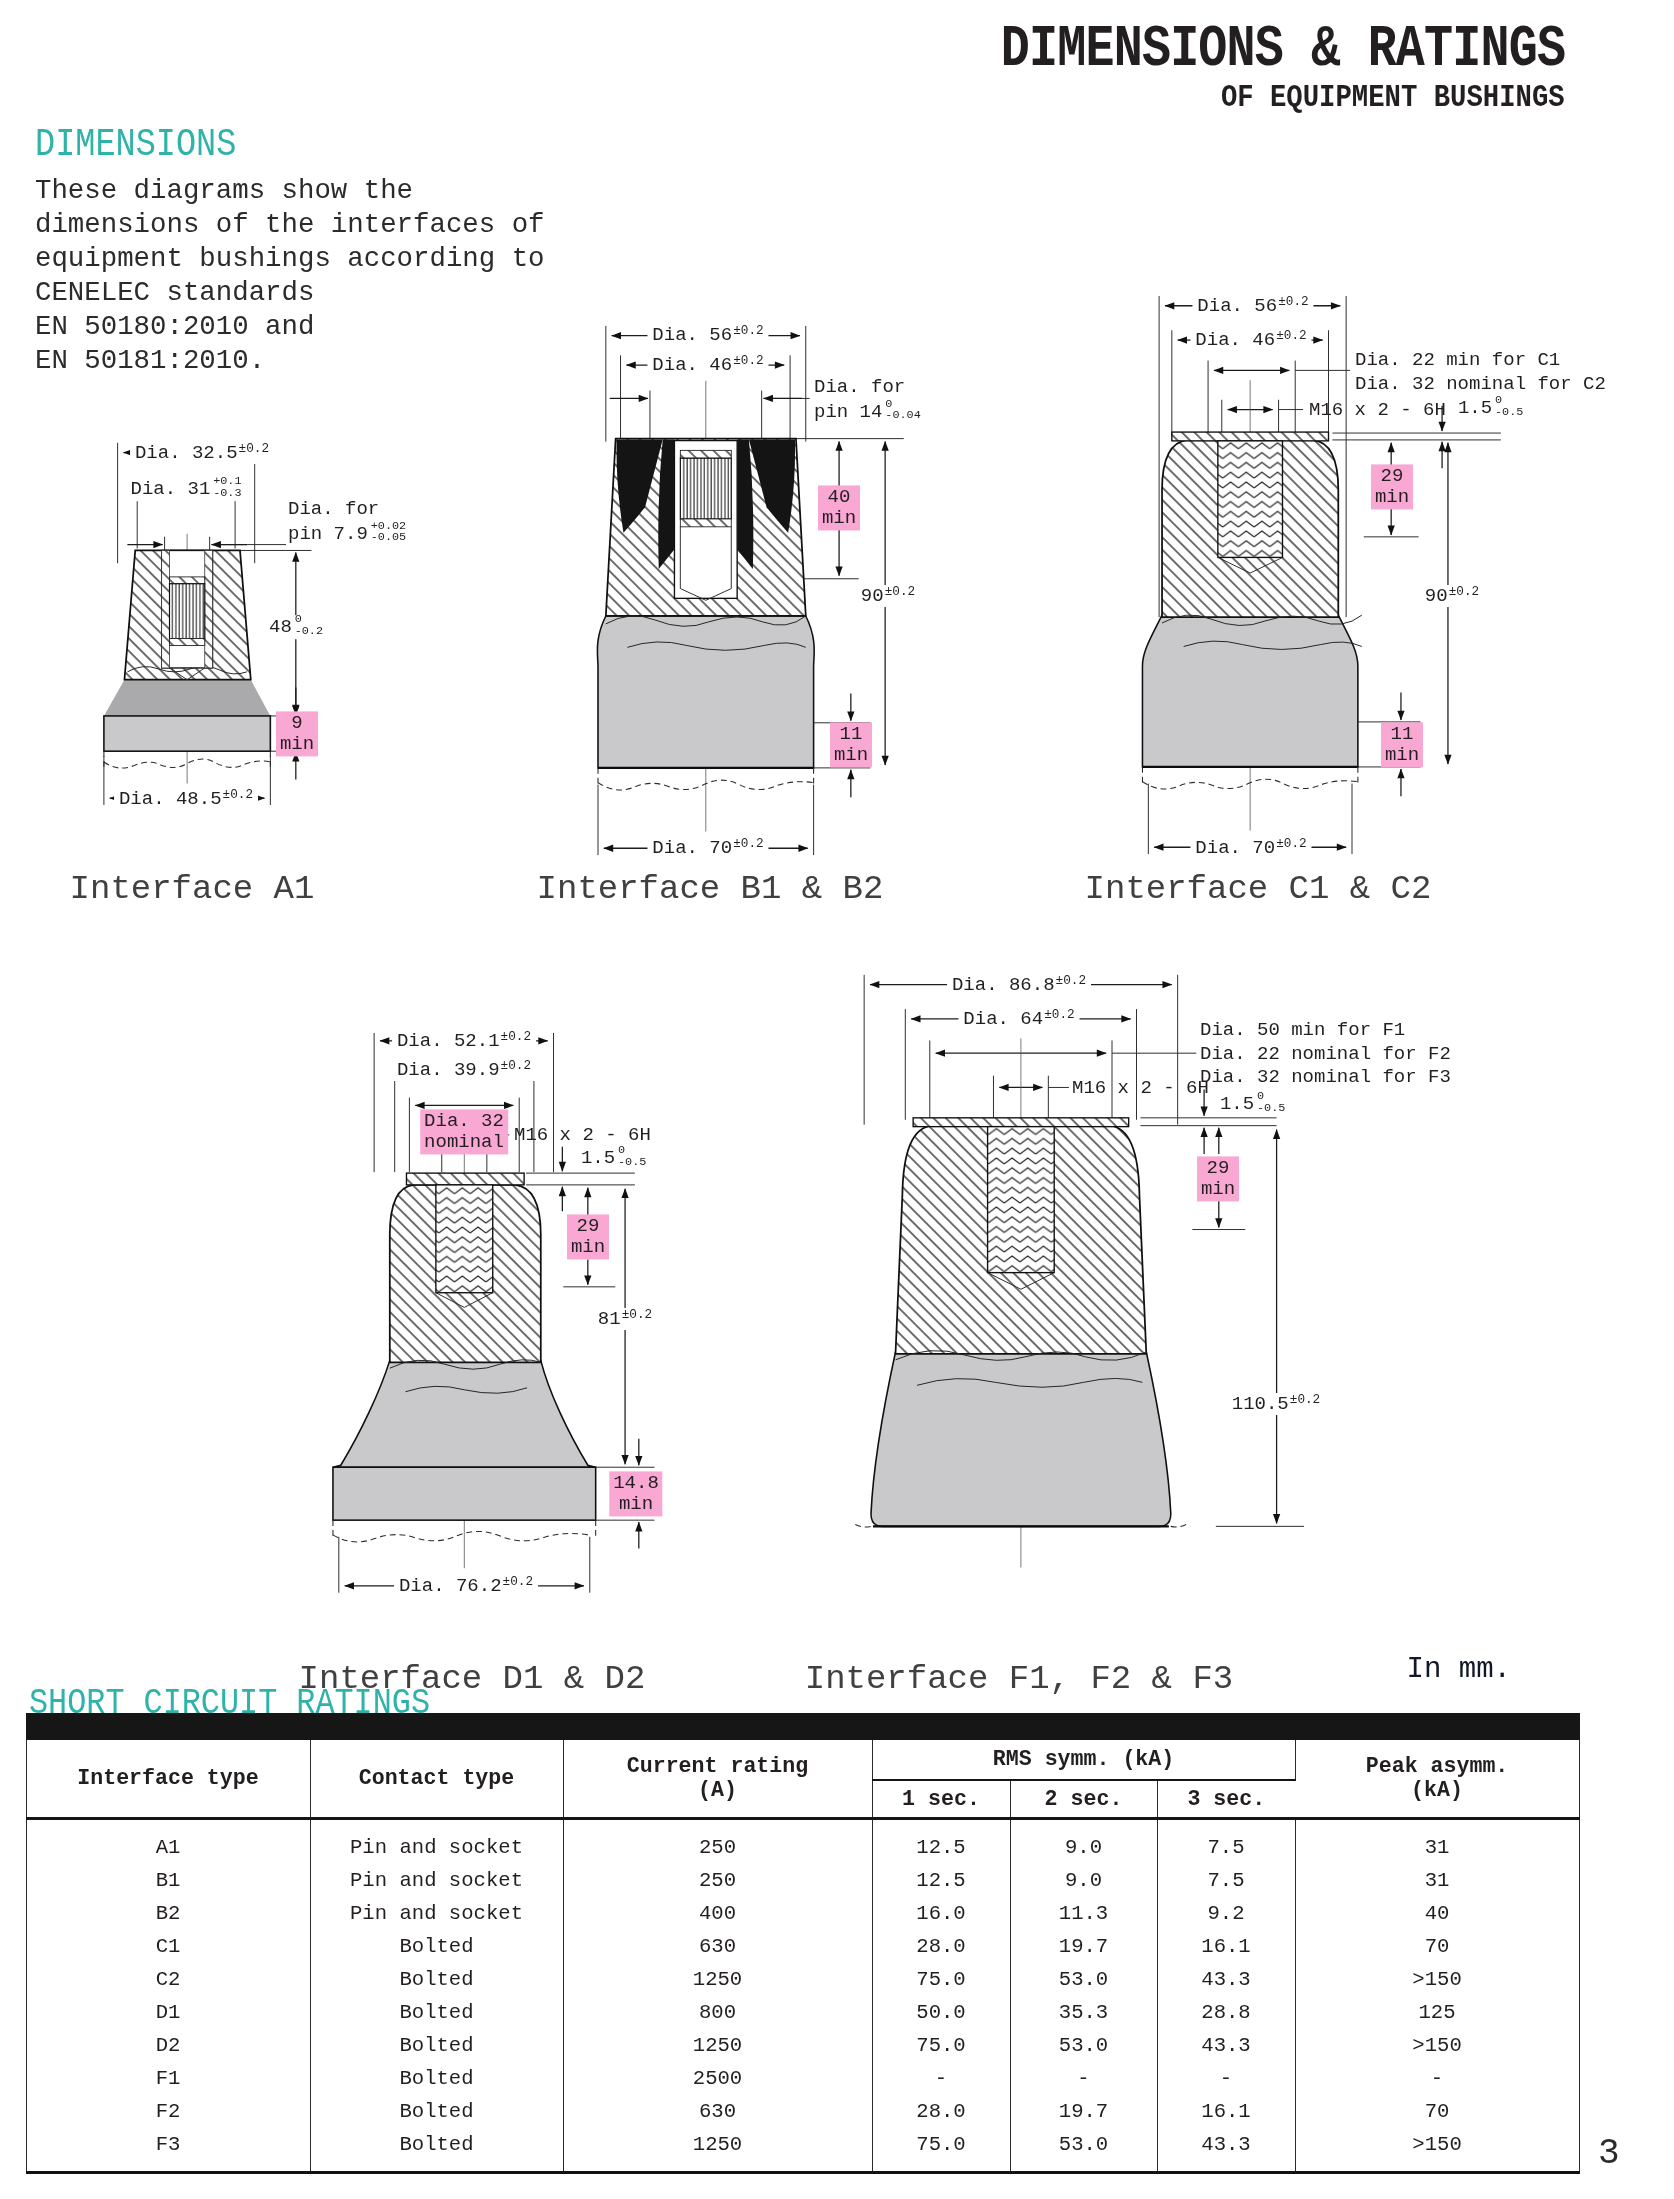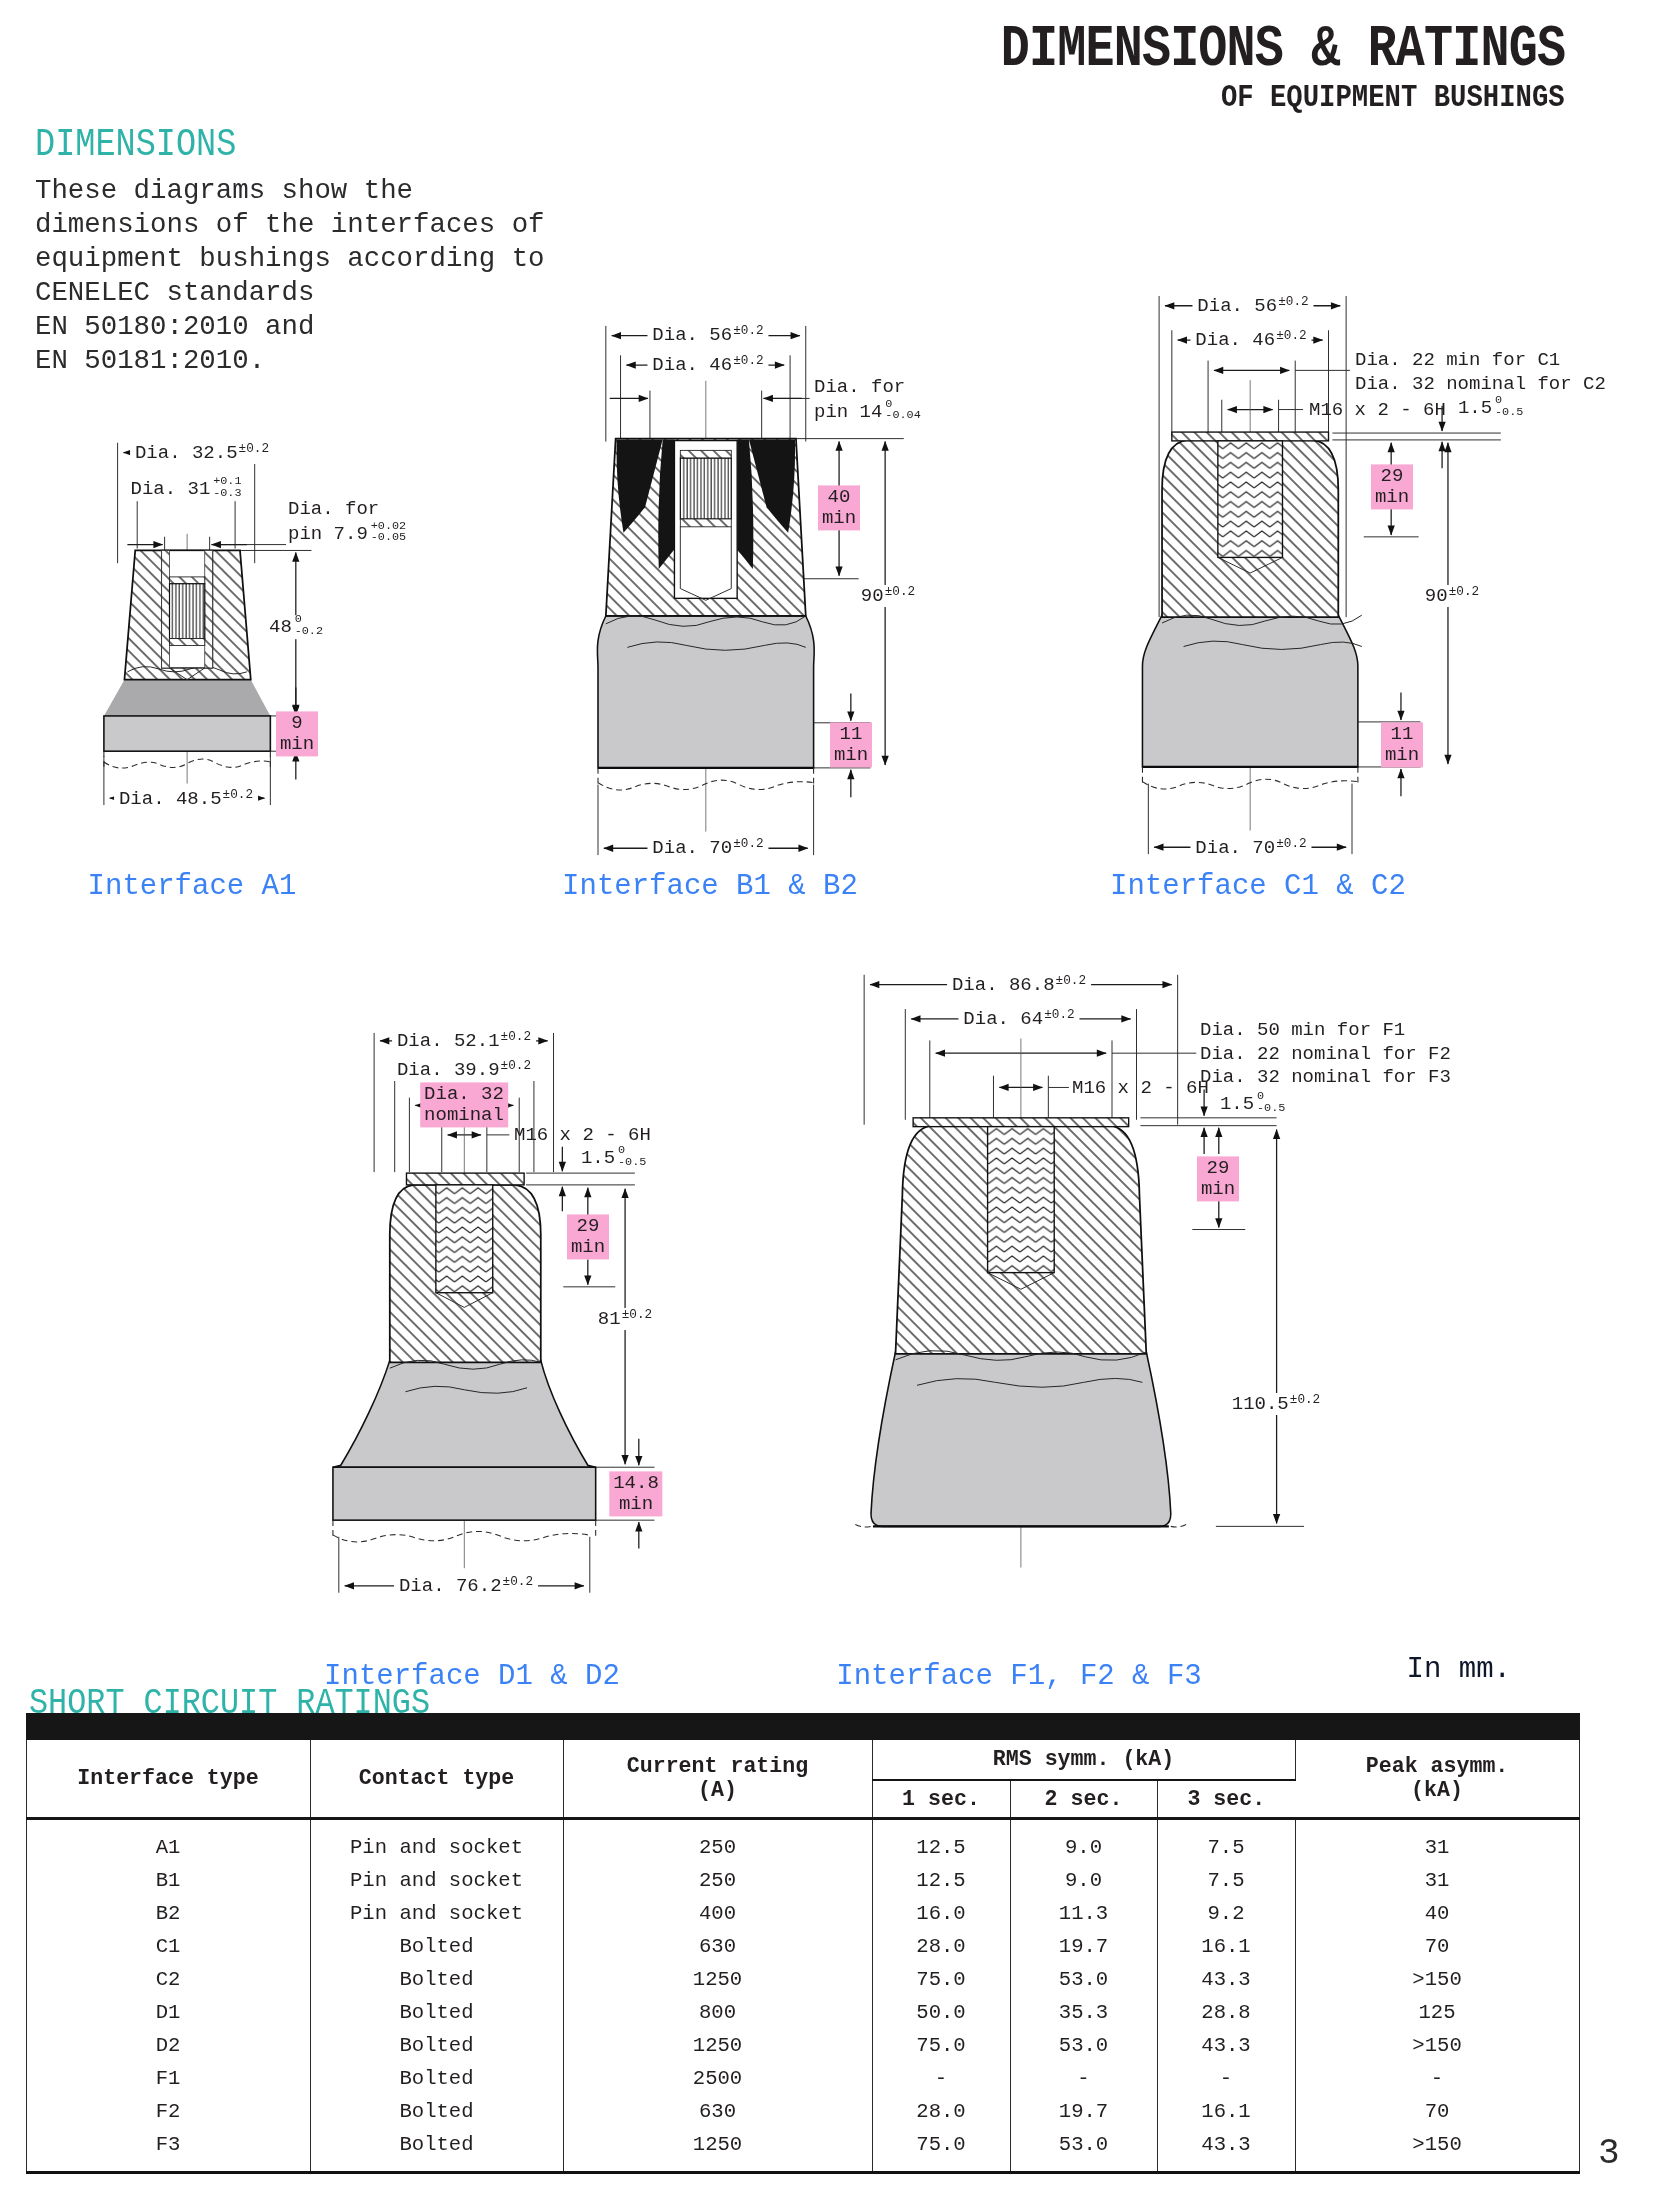--- a/index.html
+++ b/index.html
@@ -28,21 +28,21 @@
   .lbl{position:absolute;transform:translate(-50%,-50%);background:#fff;padding:0 4.9px;
        font-size:19px;white-space:nowrap;color:#231f20;}
   .lbl.lft{transform:translate(0,-50%);}
   .vmin{position:absolute;transform:translate(-50%,-50%);text-align:center;font-size:19px;
         line-height:20.6px;background:#f9a8d4;padding:2px 3.9px;color:#231f20;}
   .note{position:absolute;font-size:19px;line-height:23.5px;white-space:nowrap;color:#231f20;}
   .stack{display:inline-block;vertical-align:middle;font-size:11.8px;line-height:11.8px;
          text-align:left;margin-left:2.9px;position:relative;top:-1px;}
   .stack span{display:block;}
   .sup{font-size:12.7px;position:relative;top:-5.9px;margin-left:1px;}
-  .caption{position:absolute;transform:translateX(-50%);font-size:29px;color:#3b82f6;white-space:nowrap;}
+  .caption{position:absolute;transform:translateX(-50%);font-size:34px;color:#404040;white-space:nowrap;}
   
   .tbl-wrap{position:absolute;left:25.5px;top:1713px;width:1554px;}
   .tbl-bar{height:26.5px;background:#161616;}
   table.ratings{border-collapse:collapse;table-layout:fixed;width:1554px;
                 border-left:1.5px solid #2a2a2a;border-right:1.5px solid #2a2a2a;
                 border-bottom:3.9px solid #111;}
   table.ratings th,table.ratings td{border-right:1.5px solid #2a2a2a;text-align:center;
                 font-weight:400;padding:0;}
   table.ratings th:last-child,table.ratings td:last-child{border-right:none;}
   table.ratings thead th{font-weight:700;font-size:21.6px;border-bottom:3.4px solid #161616;}
@@ -351,21 +351,21 @@
       <rect x="340" y="1497" width="268" height="54" fill="#c9c9cb" stroke="#101010" stroke-width="1.6"></rect>
       <path class="sv-dash" d="M340,1551 L340,1570"></path>
       <path class="sv-dash" d="M608,1551 L608,1570"></path>
       <path class="sv-dash" d="M340,1566 q20,12 42,4 q22,-8 42,-1 q22,7 42,-2 q22,-9 44,0 q22,9 44,2 q22,-7 46,-3"></path>
     </g>
   </svg>
   <div class="lbl" style="left:464px;top:1041px">
     <span>Dia. 52.1</span><span class="sup">±0.2</span></div>
   <div class="lbl" style="left:464px;top:1070px">
     <span>Dia. 39.9</span><span class="sup">±0.2</span></div>
-  <div class="vmin" style="left:464px;top:1105px">
+  <div class="vmin" style="left:464px;top:1132px">
     <div>Dia. 32</div>
       <div>nominal</div>
     </div>
   <div class="note" style="left:514px;top:1124px">M16 x 2 - 6H</div>
   <div class="lbl lft" style="left:576px;top:1158px">
     <span>1.5</span><span class="stack"><span>0</span><span>-0.5</span></span></div>
   <div class="vmin" style="left:588px;top:1237px">
     <div>29</div>
       <div>min</div>
     </div>

